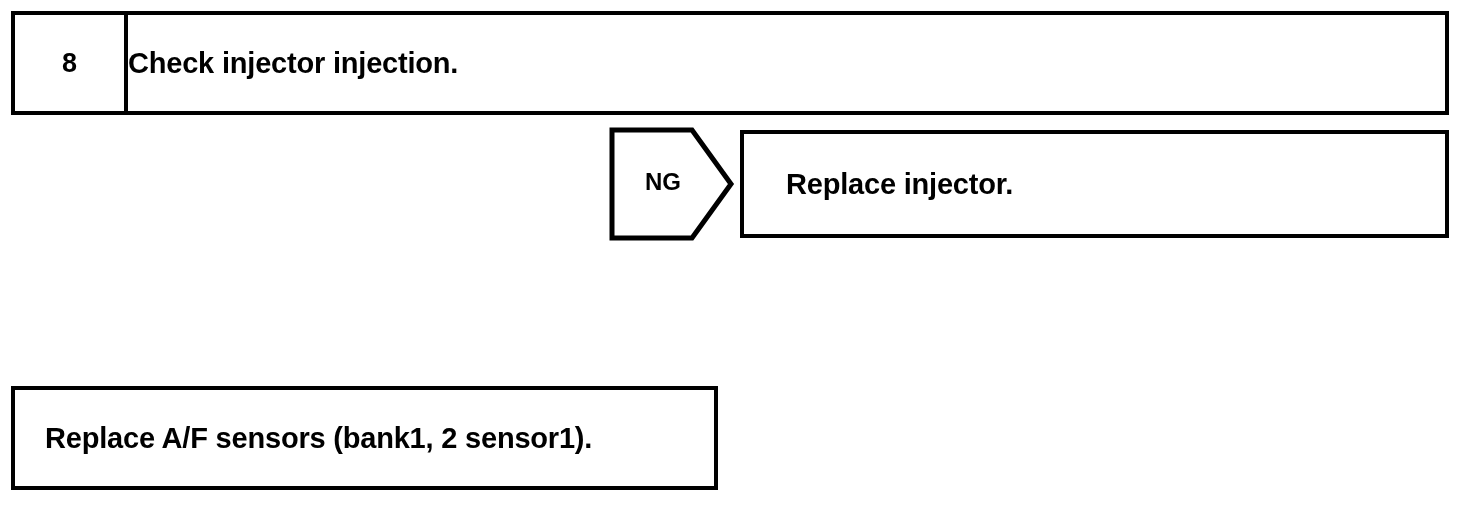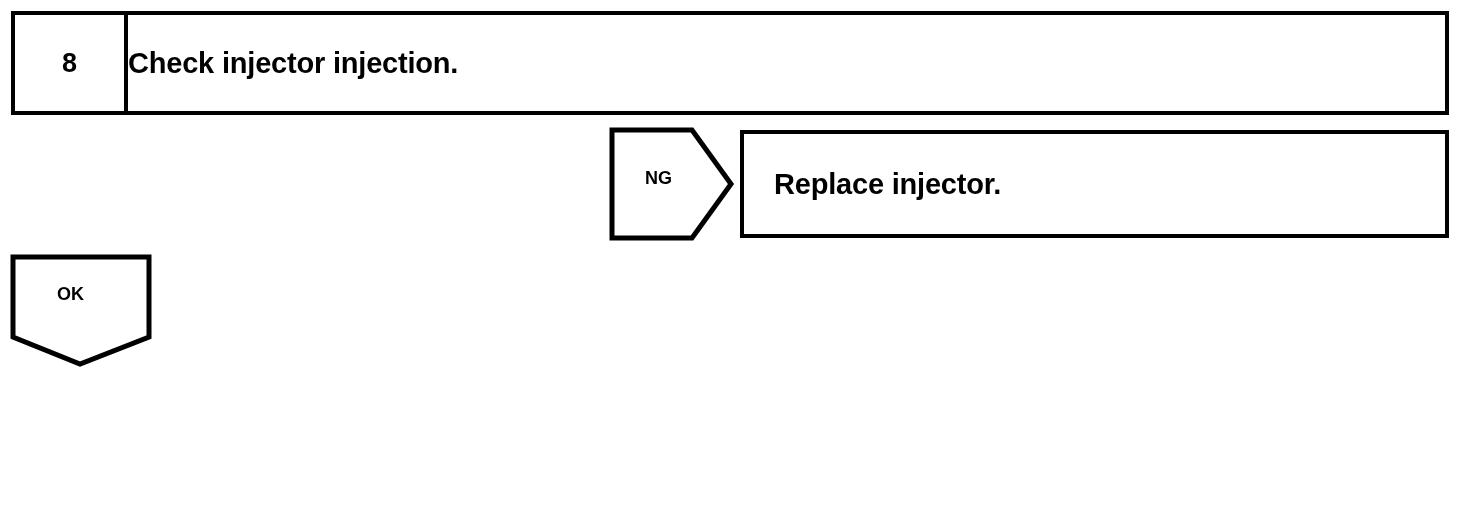--- a/index.html
+++ b/index.html
@@ -81,38 +81,38 @@
   .result-box-ok {
     left: 11px;
     top: 386px;
     width: 707px;
     height: 104px;
   }
   .result-text {
     font-size: 29px;
     font-weight: bold;
     color: #000000;
-    padding-left: 30px;
+    padding-left: 42px;
     letter-spacing: -0.2px;
   }
   .result-box-ok .result-text {
     padding-left: 30px;
   }
 
   
   .branch {
     position: absolute;
   }
   .branch svg {
     display: block;
     overflow: visible;
   }
   .branch-label {
     position: absolute;
-    font-size: 18px;
+    font-size: 24px;
     font-weight: bold;
     color: #000000;
     letter-spacing: 0px;
     white-space: nowrap;
   }
 
   
   .branch-ng {
     left: 610px;
     top: 128px;
@@ -154,21 +154,18 @@
     <svg width="124" height="112" viewBox="0 0 124 112" aria-hidden="true">
       <polygon points="2,2 82,2 121,56 82,110 2,110" fill="#ffffff" stroke="#000000" stroke-width="5" stroke-linejoin="miter"></polygon>
     </svg>
     <span class="branch-label">NG</span>
   </div>
 
   <div class="node rect-box result-box-ng">
     <span class="result-text">Replace injector.</span>
   </div>
 
-  <div class="branch branch-ok">
-    <svg width="142" height="114" viewBox="0 0 142 114" aria-hidden="true">
-      <polygon points="3,3 139,3 139,83 70,110 3,83" fill="#ffffff" stroke="#000000" stroke-width="5" stroke-linejoin="miter"></polygon>
-    </svg>
-    <span class="branch-label">OK</span>
+
+  <div class="node rect-box result-box-ok">
+    <span class="result-text">Replace A/F sensors (bank1, 2 sensor1).</span>
   </div>
-
 
 </div>
 
 </body></html>

